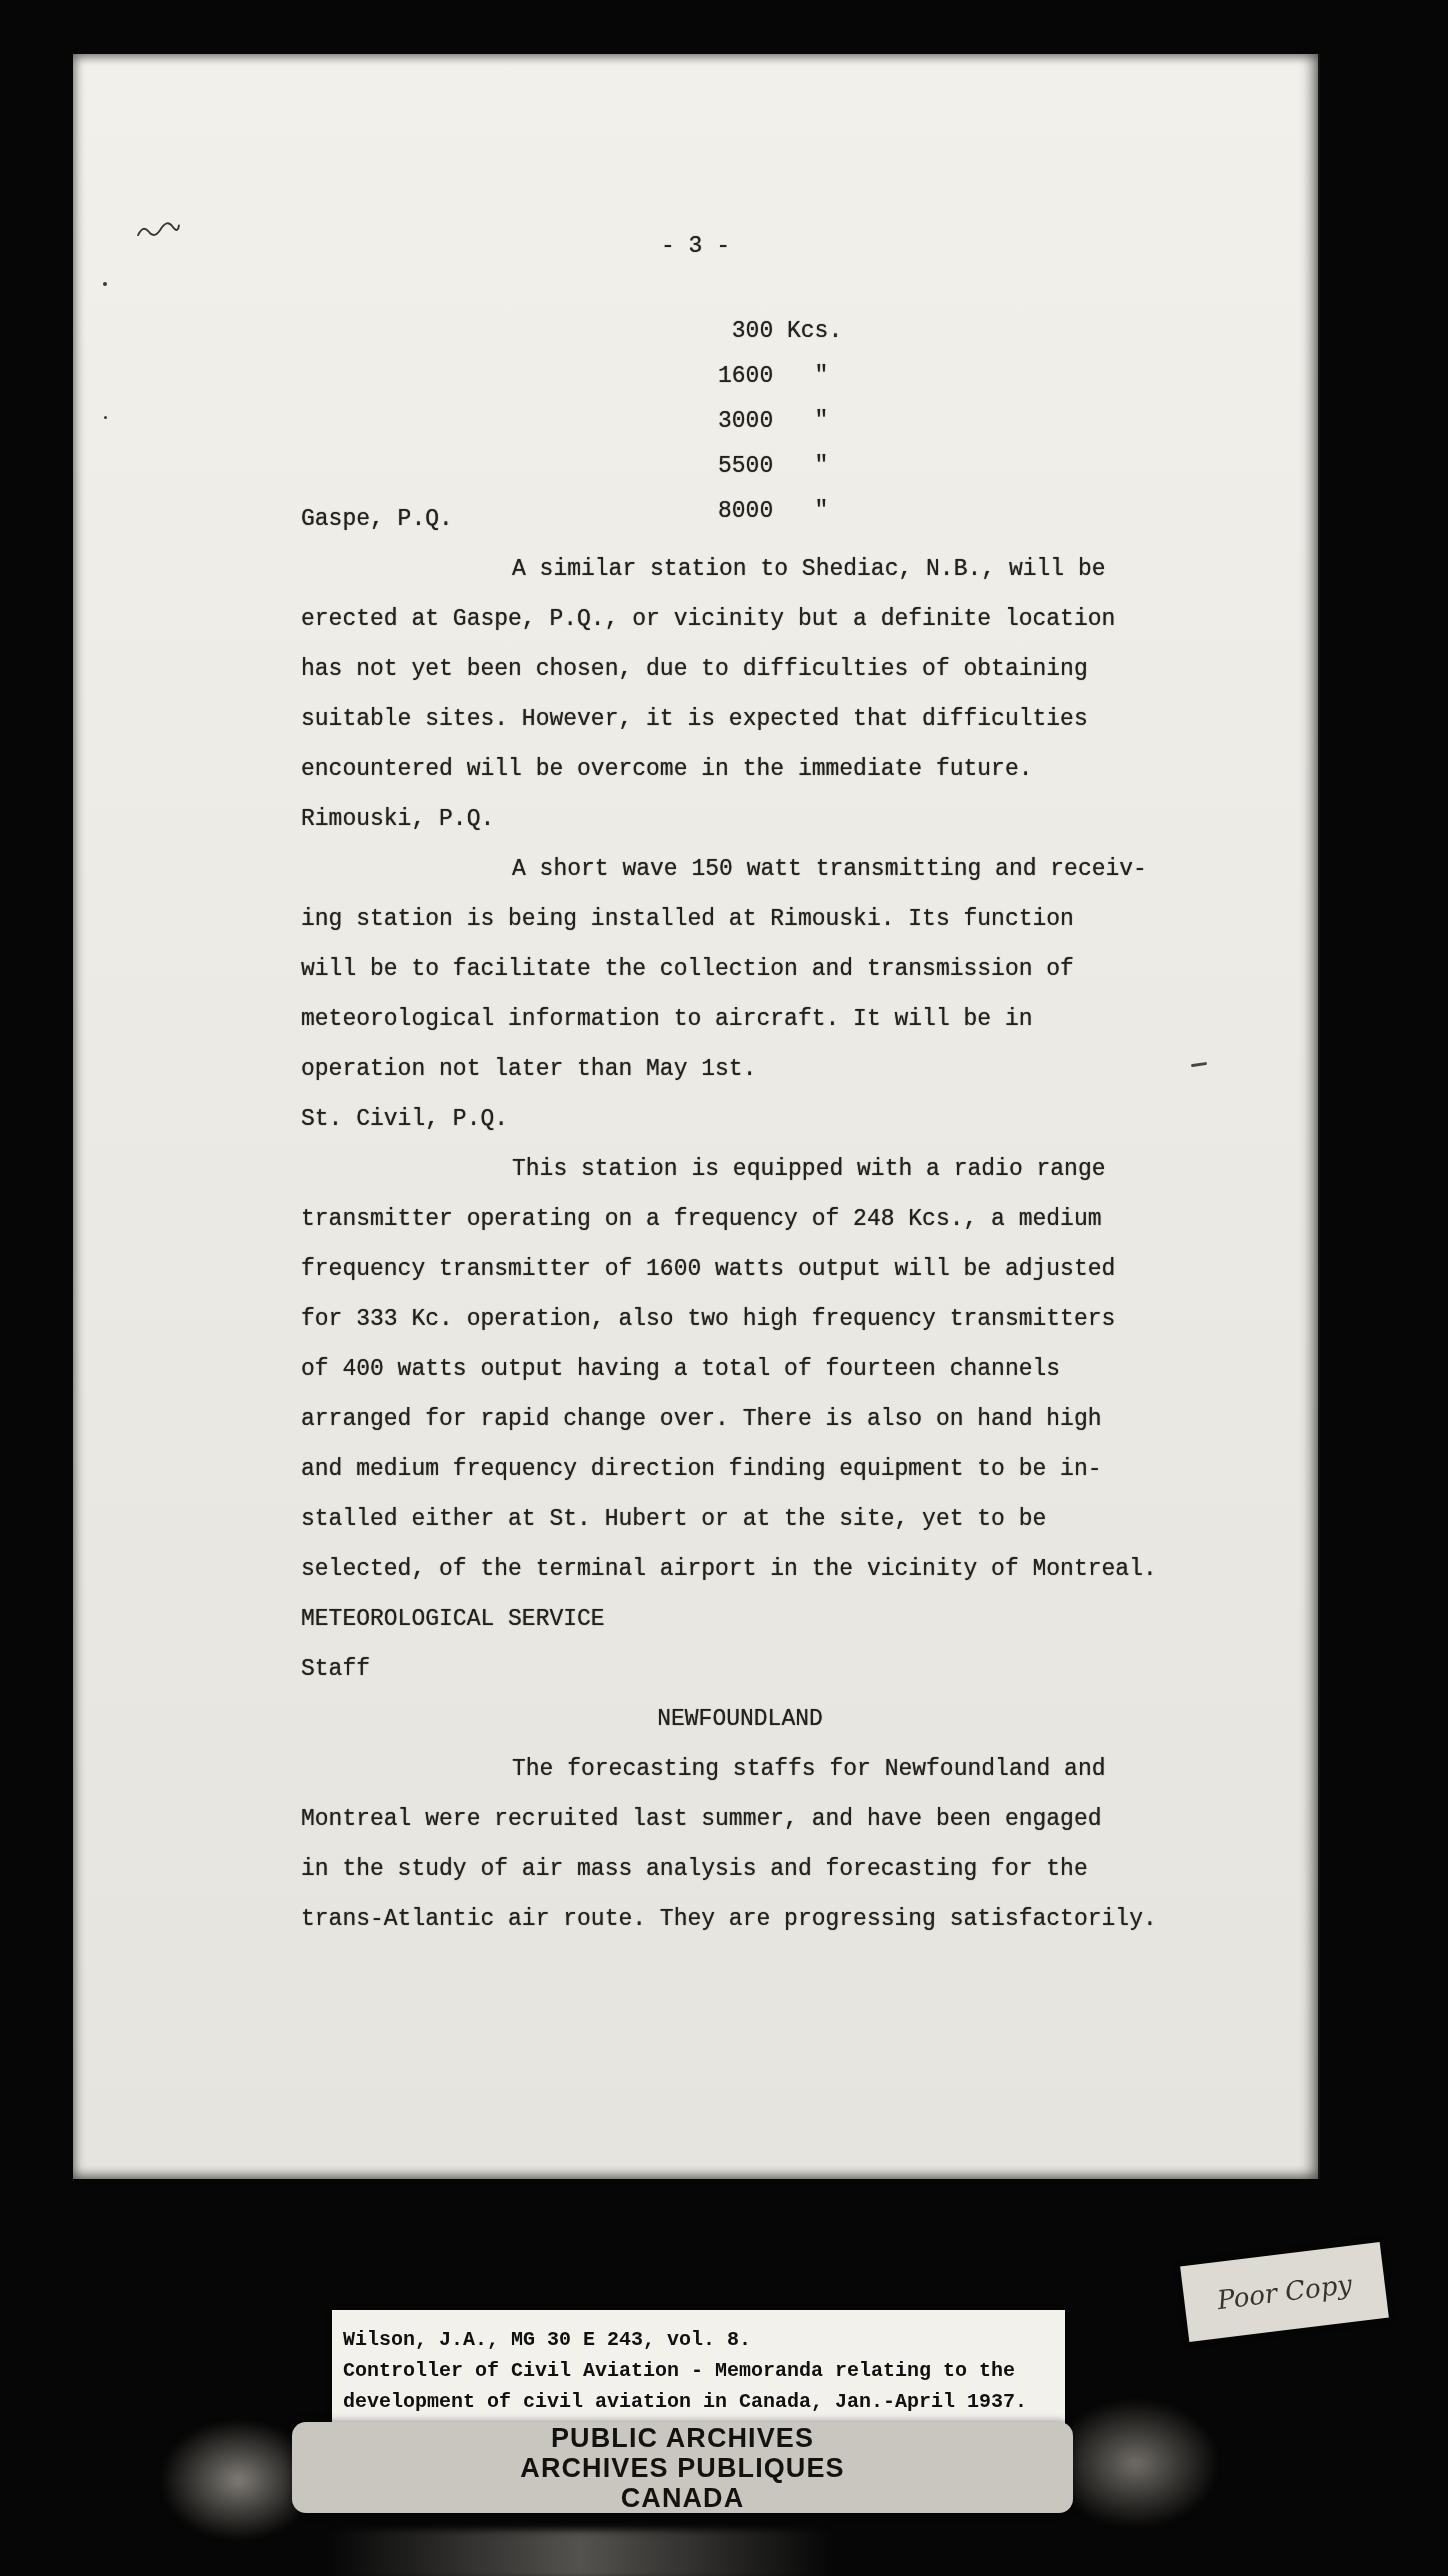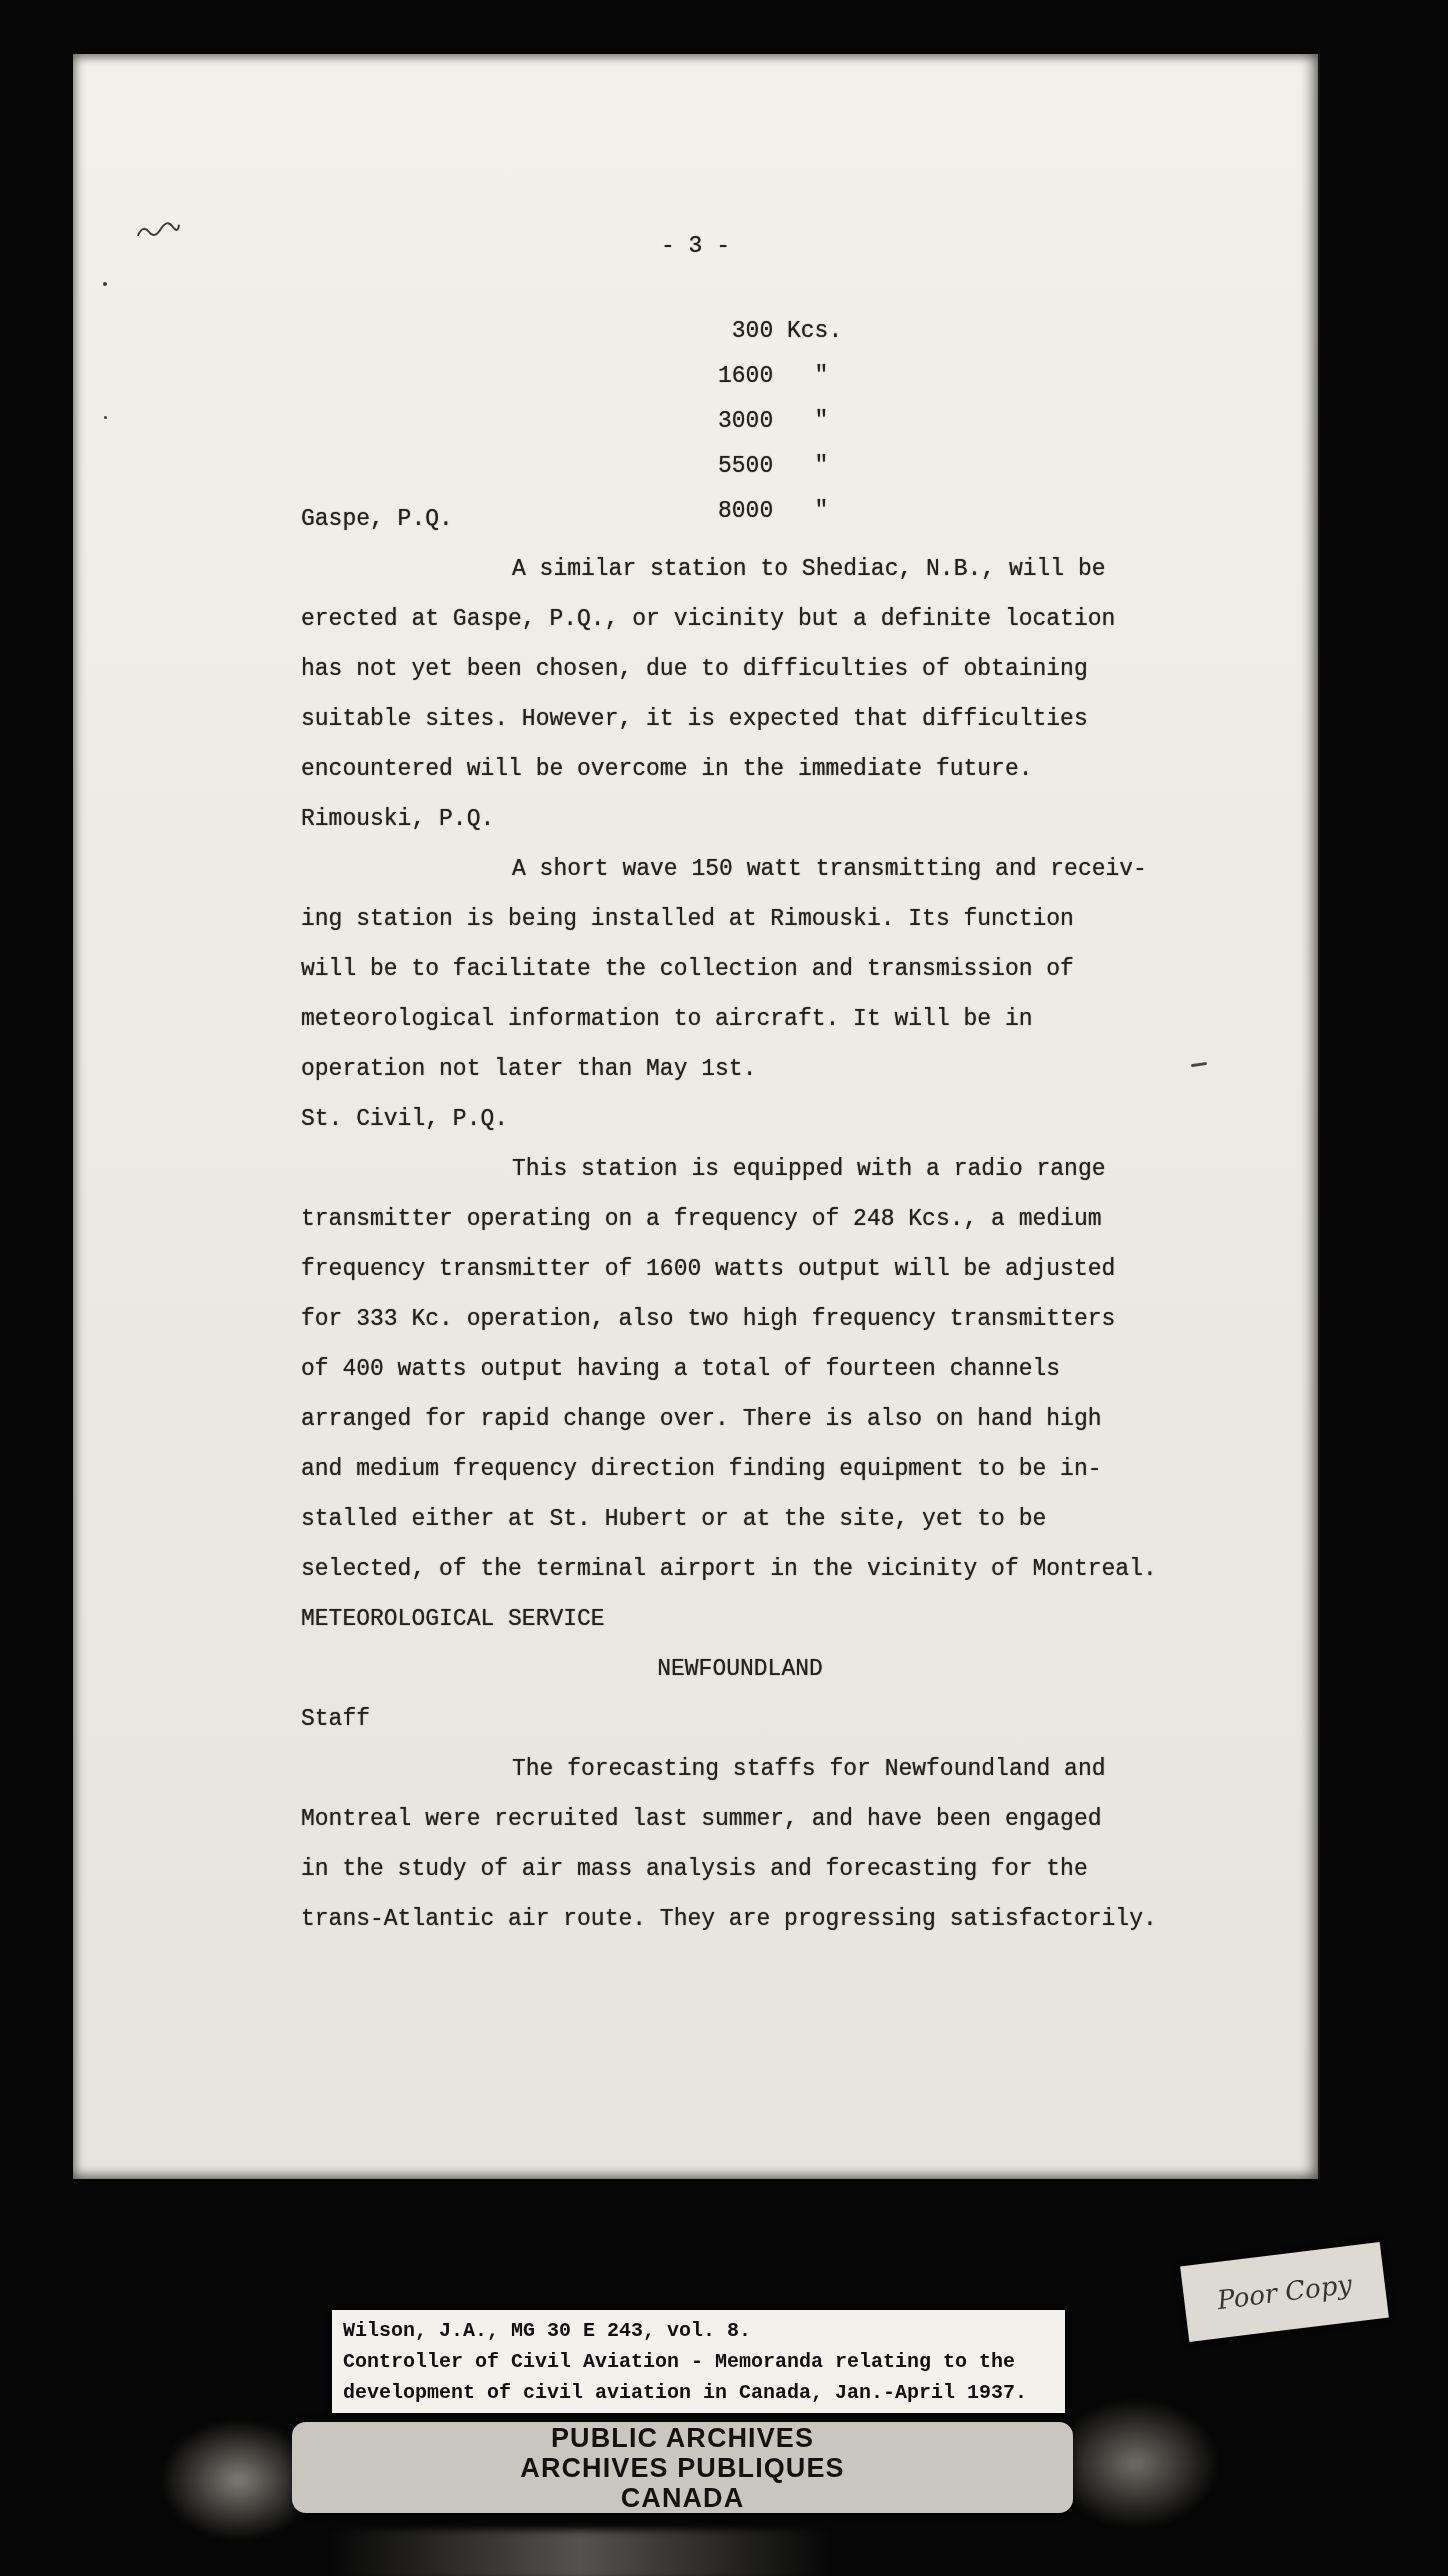--- a/index.html
+++ b/index.html
@@ -49,21 +49,21 @@
   .poor-copy{
     position:absolute;left:1184px;top:2254px;width:201px;height:76px;
     background:#dcdad2;transform:rotate(-7deg);
     display:flex;align-items:center;justify-content:center;
     font-family:"DejaVu Serif",serif;font-style:italic;
     font-size:26px;color:#37342c;
     box-shadow:0 0 6.5px rgba(0,0,0,.5);
   }
   .citation{
     position:absolute;left:332px;top:2310px;width:711px;
-    background:#f2f1ec;padding:5px 11px;
+    background:#f2f1ec;padding:14px 11px;
     font-family:"Liberation Mono","DejaVu Sans Mono",monospace;
     font-weight:bold;font-size:20px;line-height:31px;color:#101010;
     white-space:pre-line;
     box-shadow:0 0 5.4px rgba(0,0,0,.4);
   }
   .stamp{
     position:absolute;left:292px;top:2422px;width:781px;height:91px;
     background:#c9c6bf;border-radius:14px;
     display:flex;flex-direction:column;align-items:center;justify-content:center;
     box-shadow:0 0 8.7px rgba(0,0,0,.45);
@@ -115,23 +115,23 @@
 frequency transmitter of 1600 watts output will be adjusted
 for 333 Kc. operation, also two high frequency transmitters
 of 400 watts output having a total of fourteen channels
 arranged for rapid change over. There is also on hand high
 and medium frequency direction finding equipment to be in-
 stalled either at St. Hubert or at the site, yet to be
 selected, of the terminal airport in the vicinity of Montreal.</div>
 
     <div class="sec-heading">METEOROLOGICAL SERVICE</div>
 
+    <div class="sec-heading">Staff</div>
+
     <div class="sec-heading centered">NEWFOUNDLAND</div>
-
-    <div class="sec-heading">Staff</div>
     <div class="sec-body">The forecasting staffs for Newfoundland and
 Montreal were recruited last summer, and have been engaged
 in the study of air mass analysis and forecasting for the
 trans-Atlantic air route. They are progressing satisfactorily.</div>
   </div>
 
   <svg class="squiggle" width="43" height="19.5" viewBox="0 0 80 36">
     <path d="M2,26 Q12,6 22,20 T44,15 T66,10 T78,8" fill="none" stroke="#3a372f" stroke-width="3.5" stroke-linecap="round"></path>
   </svg>
   <div class="speck s1"></div>

